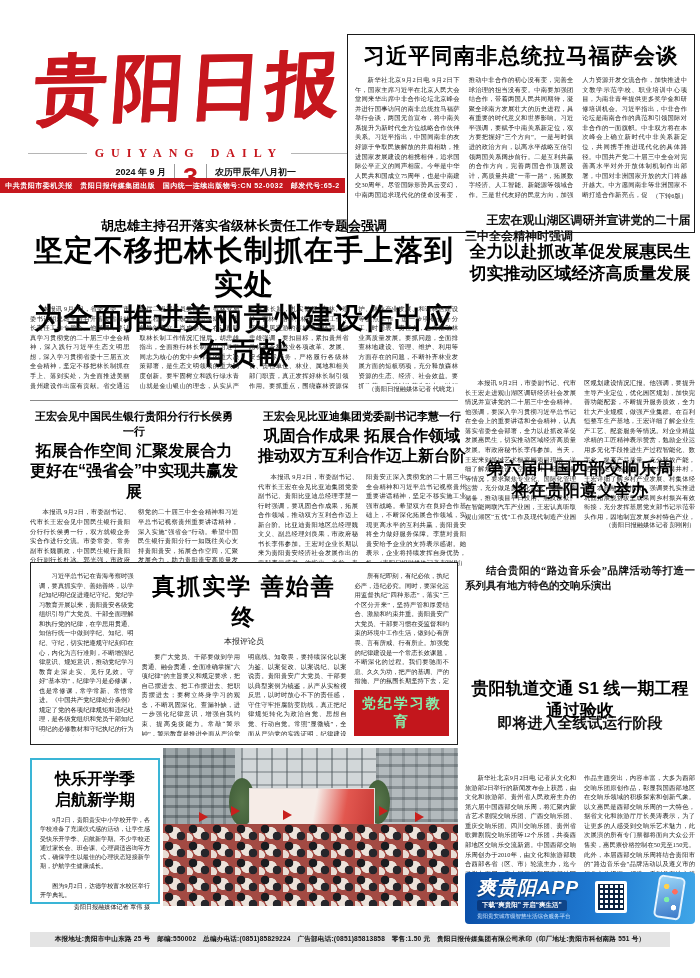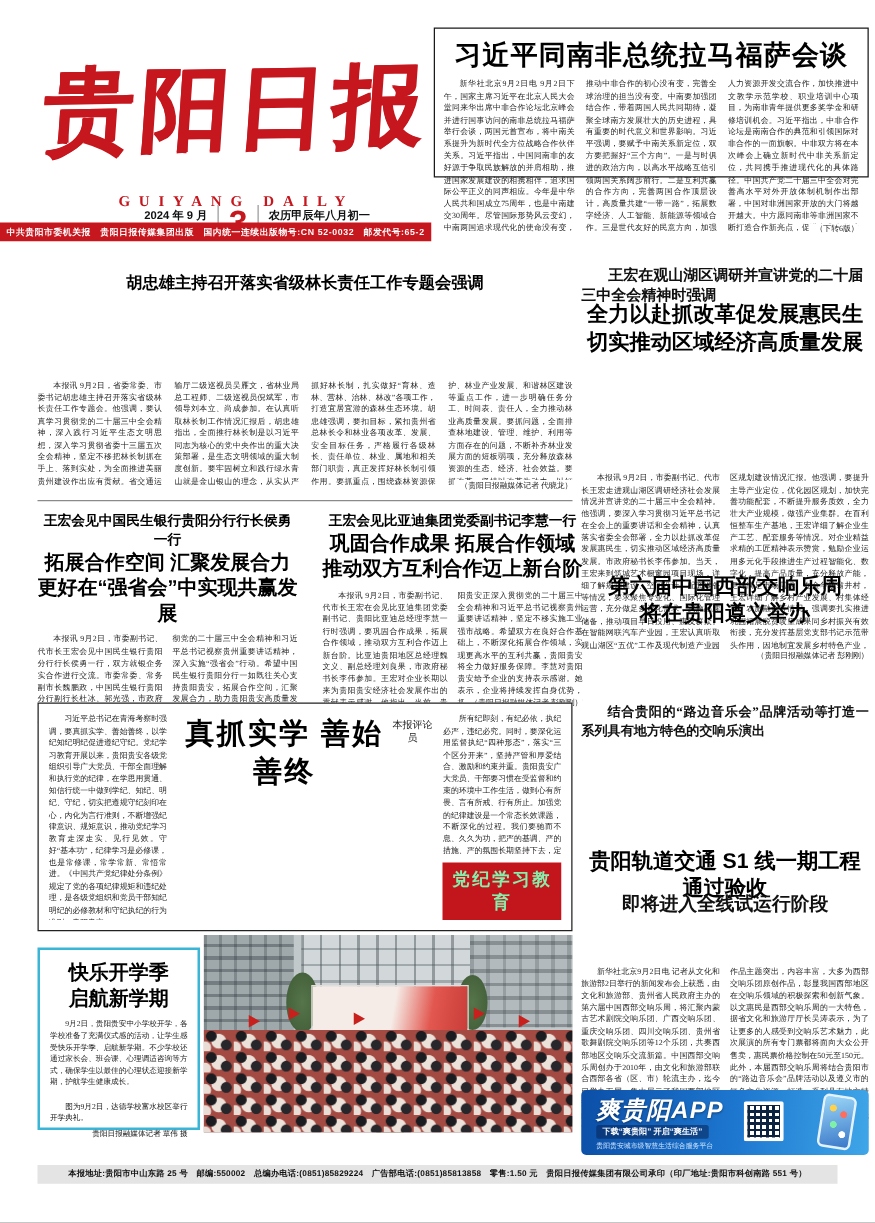--- a/index.html
+++ b/index.html
@@ -12,21 +12,21 @@
   .abs { position:absolute; }
 
   
   .mast-title {
     left:26px; top:28px; width:326px; height:118px;
     display:flex; align-items:center; justify-content:center;
     color:#c6171e; font-family:"DejaVu Serif",serif; font-weight:bold;
     font-size:72px; letter-spacing:5px; transform:skewX(-5deg) rotate(-1deg);
     text-shadow:1px 0 #c6171e, 0 1px #c6171e;
   }
-  .mast-en { left:28px; top:146px; width:322px; display:flex; align-items:center; gap:8px;flex-direction:column; }
+  .mast-en { left:28px; top:146px; width:322px; display:flex; align-items:center; gap:8px; }
   .mast-en .rule { flex:1; height:1px; background:#b5b5b5; }
   .mast-en .txt { font-size:12px; font-weight:bold; letter-spacing:7px; color:#c6171e; font-family:"Liberation Serif",serif; }
   .dateblock { left:68px; top:160px; width:282px; height:36px; display:flex; align-items:center; justify-content:center; font-family:"Liberation Sans",sans-serif; }
   .d-left  { text-align:right; font-size:9px; font-weight:bold; line-height:1.35; }
   .d-sep   { width:1px; height:28px; background:#9a9a9a; margin:0 8px; }
   .d-day   { font-size:27px; font-weight:bold; color:#c6171e; font-family:"Liberation Sans",sans-serif; }
   .d-right { font-size:9px; font-weight:bold; line-height:1.35; text-align:left; }
   .redbar {
     left:0; top:178px; width:345px; height:15px; background:#c6171e;
     color:#fff; font-size:7px; font-weight:bold;
@@ -43,41 +43,41 @@
   }
   .cols-2 { column-count:2; column-gap:8px; }
   .cols-3 { column-count:3; column-gap:9px; }
   .cols-4 { column-count:4; column-gap:10px; }
   .byline-overlay {
     position:absolute; right:0; bottom:0; background:#fff;
     font-size:6.3px; padding-left:5px; text-indent:0;
   }
 
   
-  .xi-box { left:347px; top:22px; width:348px; height:120px; border:1px solid #1a1a1a; padding:6px 7px; background:#fff; }
+  .xi-box { left:347px; top:34px; width:348px; height:199px; border:1px solid #1a1a1a; padding:6px 7px; background:#fff; }
   .xi-headline { font-size:21.5px; letter-spacing:1px; }
   .xi-body { margin-top:5px; height:126px; }
 
   
   .lead-kicker   { left:30px; top:217px; width:428px; font-size:13px; }
   .lead-headline { left:30px; top:233px; width:428px; font-size:29px; line-height:1.18; letter-spacing:1px; }
   .lead-body     { left:30px; top:304px; width:428px; height:90px; }
   .lead-rule     { left:30px; top:400px; width:428px; height:1px; background:#8a8a8a; }
 
   
   .art-a { left:30px;  top:409px; width:208px; height:146px; }
   .art-b { left:258px; top:409px; width:208px; height:146px; }
   .k2 { font-size:11px; }
   .h2 { font-size:16px; line-height:1.28; margin:2px 0 5px; }
   .b2 { height:96px; }
 
   
   .op-box { left:30px; top:562px; width:428px; height:183px; border:1px solid #222; padding:8px; display:flex; gap:8px; background:#fff; }
   .op-col-left  { width:24%; }
-  .op-col-mid   { width:52%; display:flex; flex-direction:row; }
+  .op-col-mid   { width:52%; display:flex; flex-direction:column; }
   .op-col-right { width:24%; display:flex; flex-direction:column; }
   .op-headline  { font-size:23px; letter-spacing:2px; }
   .op-byline    { text-align:center; font-size:8px; margin:3px 0 5px; color:#222; }
   .op-mid-body  { flex:1; }
   .op-badge {
     margin-top:6px; background:#c3161c; color:#86efac; font-weight:bold; font-size:14px;
     text-align:center; padding:5px 0; letter-spacing:2px; font-family:"Liberation Sans",sans-serif;
   }
   .op-col-right .body-text { flex:1; }
 
@@ -183,20 +183,24 @@
 
   <div class="abs xi-box">
     <div class="headline xi-headline">习近平同南非总统拉马福萨会谈</div>
     <div class="xi-body body-text cols-3">
       <span>新华社北京9月2日电  9月2日下午，国家主席习近平在北京人民大会堂同来华出席中非合作论坛北京峰会并进行国事访问的南非总统拉马福萨举行会谈，两国元首宣布，将中南关系提升为新时代全方位战略合作伙伴关系。习近平指出，中国同南非的友好源于争取民族解放的并肩相助，推进国家发展建设的相携相伴，追求国际公平正义的同声相应。今年是中华人民共和国成立75周年，也是中南建交30周年。尽管国际形势风云变幻，中南两国追求现代化的使命没有变，推动中非合作的初心没有变，完善全球治理的担当没有变。中南要加强团结合作，带着两国人民共同期待，凝聚全球南方发展壮大的历史进程，具有重要的时代意义和世界影响。习近平强调，要赋予中南关系新定位，双方要把握好“三个方向”。一是与时俱进的政治方向，以高水平战略互信引领两国关系阔步前行。二是互利共赢的合作方向，完善两国合作顶层设计，高质量共建“一带一路”，拓展数字经济、人工智能、新能源等领域合作。三是世代友好的民意方向，加强人力资源开发交流合作，加快推进中文教学示范学校、职业培训中心项目，为南非青年提供更多奖学金和研修培训机会。习近平指出，中非合作论坛是南南合作的典范和引领国际对非合作的一面旗帜。中非双方将在本次峰会上确立新时代中非关系新定位，共同携手推进现代化的具体路径。中国共产党二十届三中全会对完善高水平对外开放体制机制作出部署，中国对非洲国家开放的大门将越开越大。中方愿同南非等非洲国家不断打造合作新亮点，促进中非合作质量发展，中非合作的快车必将越跑越快、越跑越稳。习近平强调，当前，世界百年变局加速演进，国际形势越是复杂，全球南方国家越要坚持独立自主、团结协作，共同维护国际公平正义。中方愿同南非加强多边协作，将全力支持南非明年担任二十国集团轮值主席国工作。</span>
       <span class="byline-overlay">（下转6版）</span>
     </div>
   </div>
 
   <div class="abs kicker lead-kicker">胡忠雄主持召开落实省级林长责任工作专题会强调</div>
+  <div class="abs headline lead-headline">
+    <div>坚定不移把林长制抓在手上落到实处</div>
+    <div>为全面推进美丽贵州建设作出应有贡献</div>
+  </div>
   <div class="abs lead-body body-text cols-4">
     <span>本报讯  9月2日，省委常委、市委书记胡忠雄主持召开落实省级林长责任工作专题会。他强调，要认真学习贯彻党的二十届三中全会精神，深入践行习近平生态文明思想，深入学习贯彻省委十三届五次全会精神，坚定不移把林长制抓在手上、落到实处，为全面推进美丽贵州建设作出应有贡献。省交通运输厅二级巡视员吴雁文，省林业局总工程师、二级巡视员倪斌军，市领导刘本立、尚成参加。在认真听取林长制工作情况汇报后，胡忠雄指出，全面推行林长制是以习近平同志为核心的党中央作出的重大决策部署，是生态文明领域的重大制度创新。要牢固树立和践行绿水青山就是金山银山的理念，从实从严抓好林长制，扎实做好“育林、造林、营林、治林、林改”各项工作，打造宜居宜游的森林生态环境。胡忠雄强调，要扣目标，紧扣贵州省总林长令和林业各项改革、发展、安全目标任务，严格履行各级林长、责任单位、林业、属地和相关部门职责，真正发挥好林长制引领作用。要抓重点，围绕森林资源保护、林业产业发展、和谐林区建设等重点工作，进一步明确任务分工、时间表、责任人，全力推动林业高质量发展。要抓问题，全面排查林地建设、管理、维护、利用等方面存在的问题，不断补齐林业发展方面的短板弱项，充分释放森林资源的生态、经济、社会效益。要抓改革，坚持以改革为动力，以钉钉子精神推进林地管理机制、经营模式、认证增信等领域改革，更好推动林业增量、提质、增效发展。市直各相关部门负责人参加。</span>
     <span class="byline-overlay">（贵阳日报融媒体记者 代晓龙）</span>
   </div>
   <div class="abs lead-rule"></div>
 
   <div class="abs art-a">
     <div class="kicker k2">王宏会见中国民生银行贵阳分行行长侯勇一行</div>
     <div class="headline h2">
       <div>拓展合作空间  汇聚发展合力</div>

